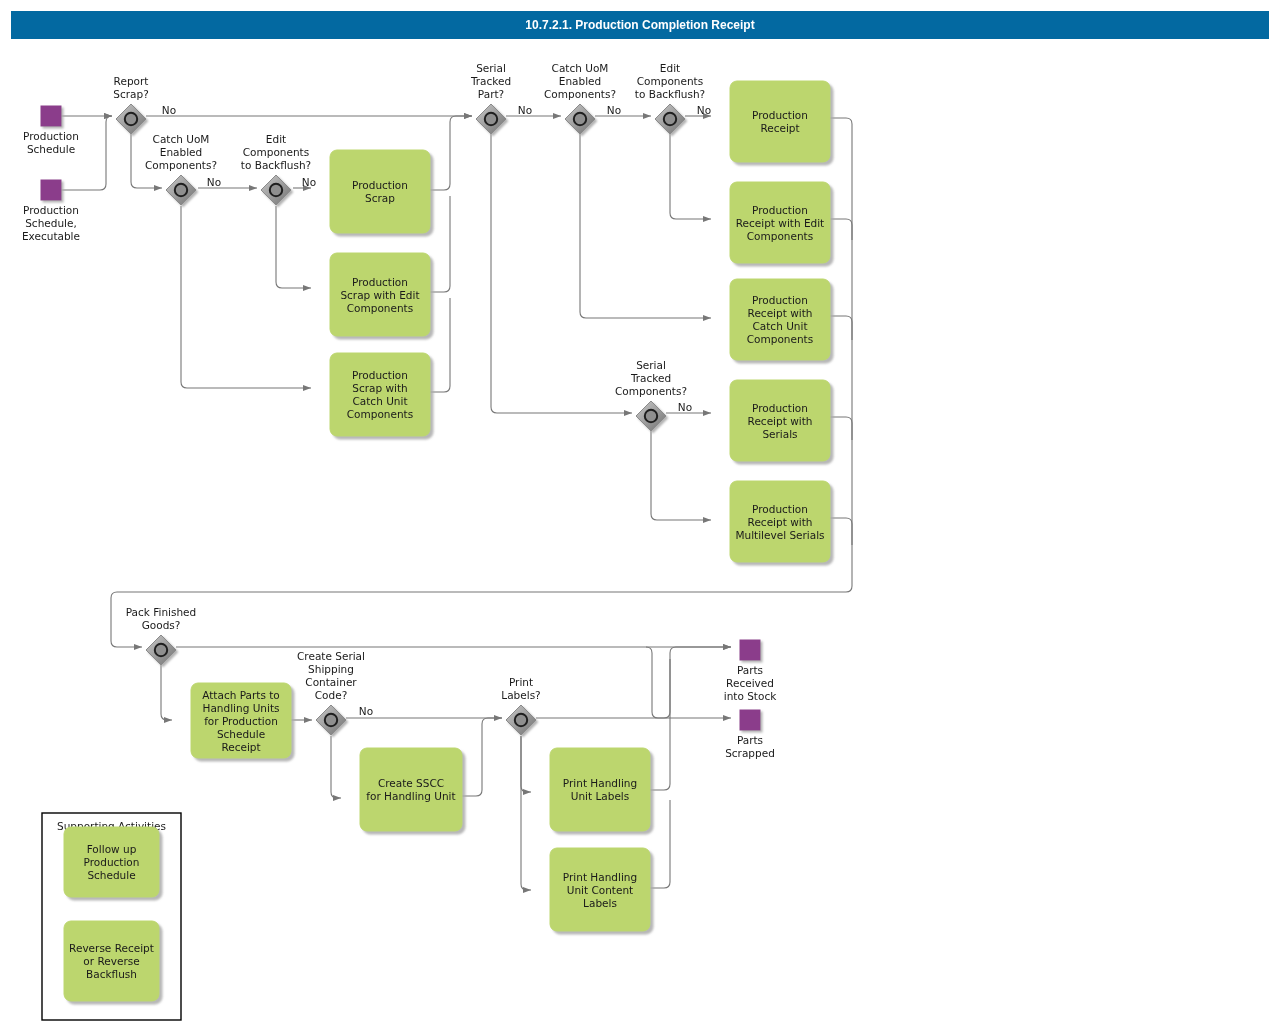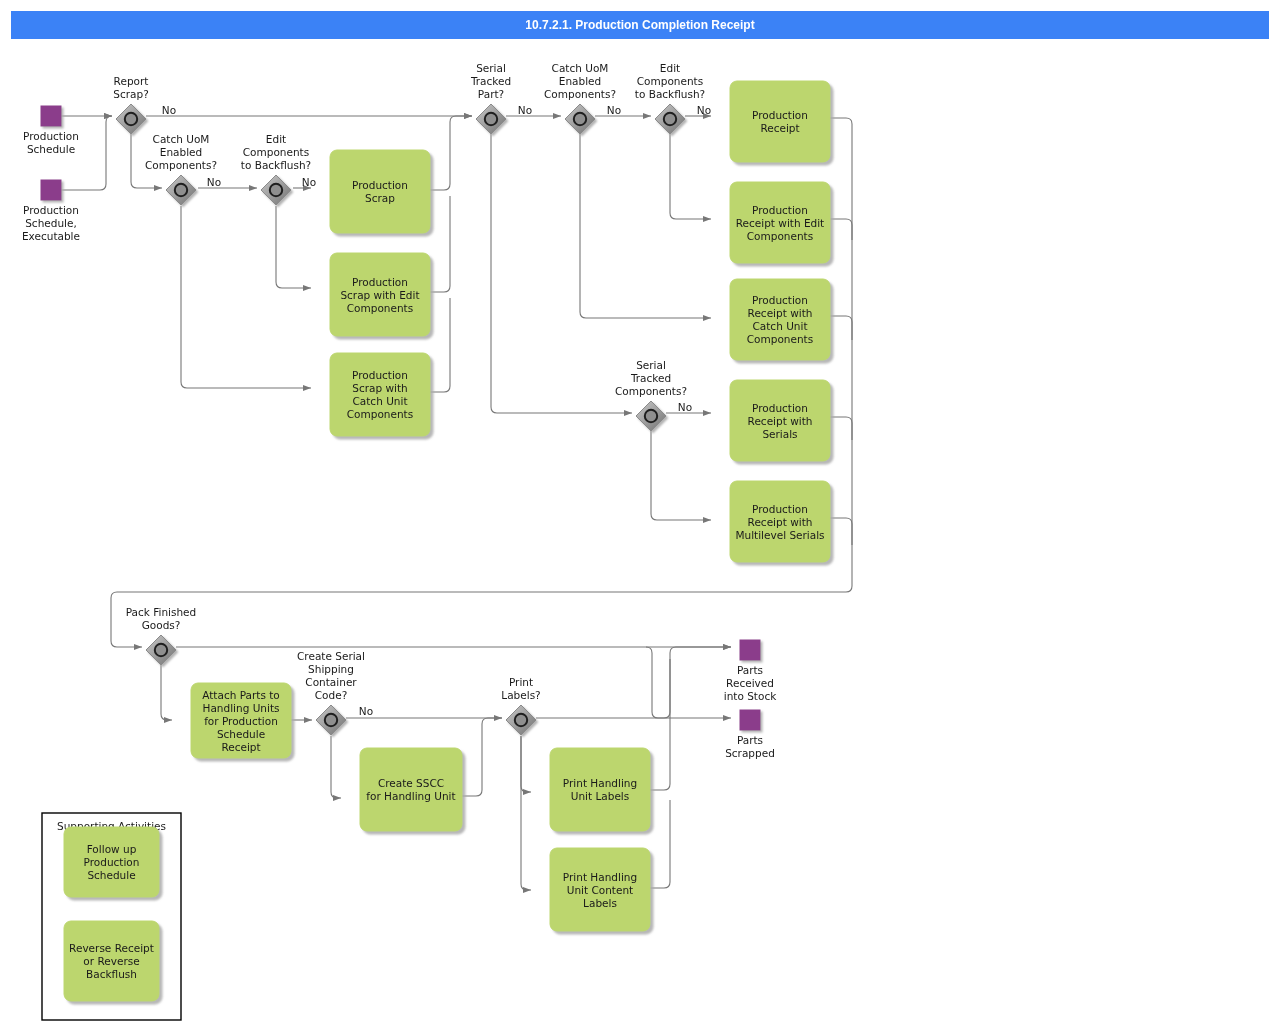--- a/index.html
+++ b/index.html
@@ -18,21 +18,21 @@
     position: relative;
     width: 1280px;
     height: 1030px;
   }
   .title-bar {
     position: absolute;
     left: 11px;
     top: 11px;
     width: 1258px;
     height: 28px;
-    background: #3b82f6;
+    background: #0369a1;
     color: #ffffff;
     font-family: "Liberation Sans", sans-serif;
     font-weight: bold;
     font-size: 12px;
     display: flex;
     align-items: center;
     justify-content: center;
     letter-spacing: 0px;
   }
   svg.canvas {

